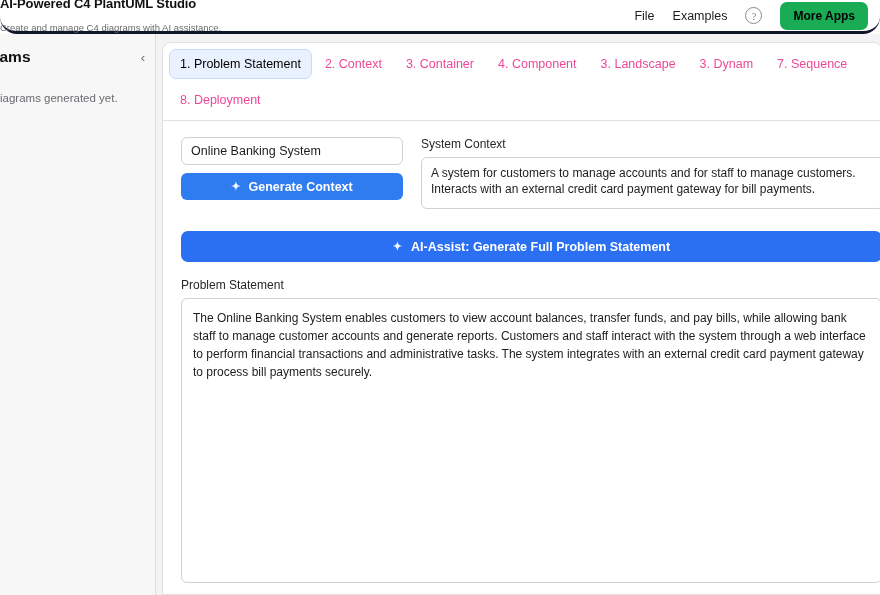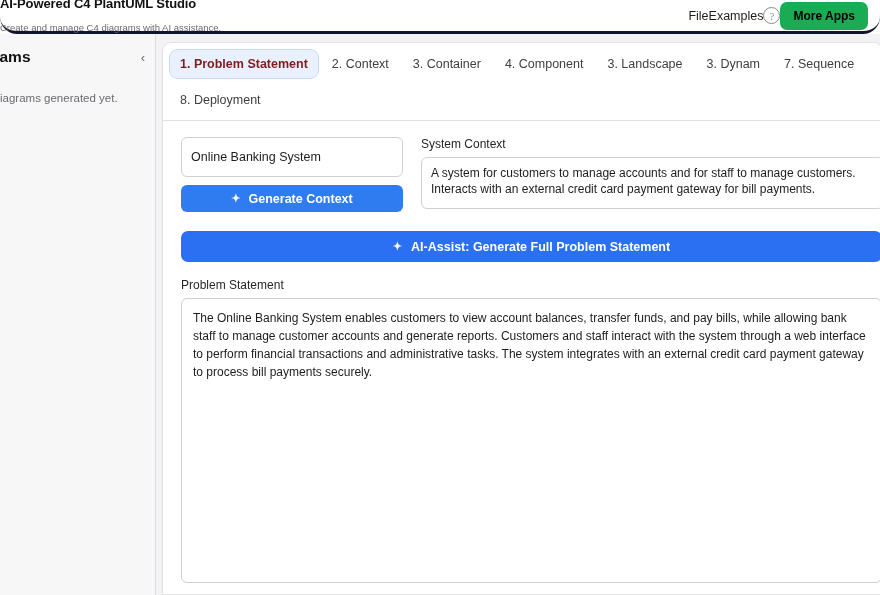--- a/index.html
+++ b/index.html
@@ -45,20 +45,21 @@
   }
   .brand-sub {
     font-size: 9.5px;
     color: #6b6b70;
     margin-top: 12px;
   }
   .topbar-right {
     margin-left: auto;
     display: flex;
     align-items: center;
+    gap: 18px;
     padding-right: 2px;
   }
   .top-link {
     font-size: 12.5px;
     color: #1d1d1f;
     text-decoration: none;
     cursor: pointer;
   }
   .icon-circle {
     width: 17px; height: 17px;
@@ -153,40 +154,39 @@
     display: flex;
     flex-wrap: wrap;
     align-items: flex-start;
     gap: 2px 2px;
     row-gap: 1px;
   }
   .tab {
     font-size: 12.5px;
     padding: 7px 10px;
     border-radius: 7px;
-    color: #404040;
+    color: #ec4899;
     cursor: pointer;
     white-space: nowrap;
     border: 1px solid transparent;
     margin-bottom: 5px;
   }
   .tab.group {
     font-weight: 700;
     letter-spacing: 0.3px;
     cursor: default;
     color: #111;
     padding-left: 8px;
     padding-right: 14px;
   }
   .tab.active {
     background: #eaf1fe;
     border-color: #c6d9fb;
-    color: #7f1d1d;
-    font-weight: 700;
-    border-radius: 9px;
+    color: #000000;
+    font-weight: 400;
   }
 
   
   .content {
     flex: 1;
     min-height: 0;
     padding: 16px 0 0 18px;
     overflow: hidden;
   }
   .row {
@@ -197,21 +197,21 @@
   .col-left { width: 222px; }
   .col-right { flex: 1; min-width: 0; margin-right: -2px; }
   .field-label {
     font-size: 12px;
     color: #26262a;
     margin-bottom: 6px;
     font-weight: 400;
   }
   .text-input {
     width: 100%;
-    height: 40px;
+    height: 28px;
     border: 1px solid #d0d0d5;
     border-radius: 6px;
     padding: 12px 9px;
     font-size: 12.5px;
     color: #1d1d1f;
     font-family: "Liberation Sans", sans-serif;
     background: #fff;
     outline: none;
   }
   .textarea {

